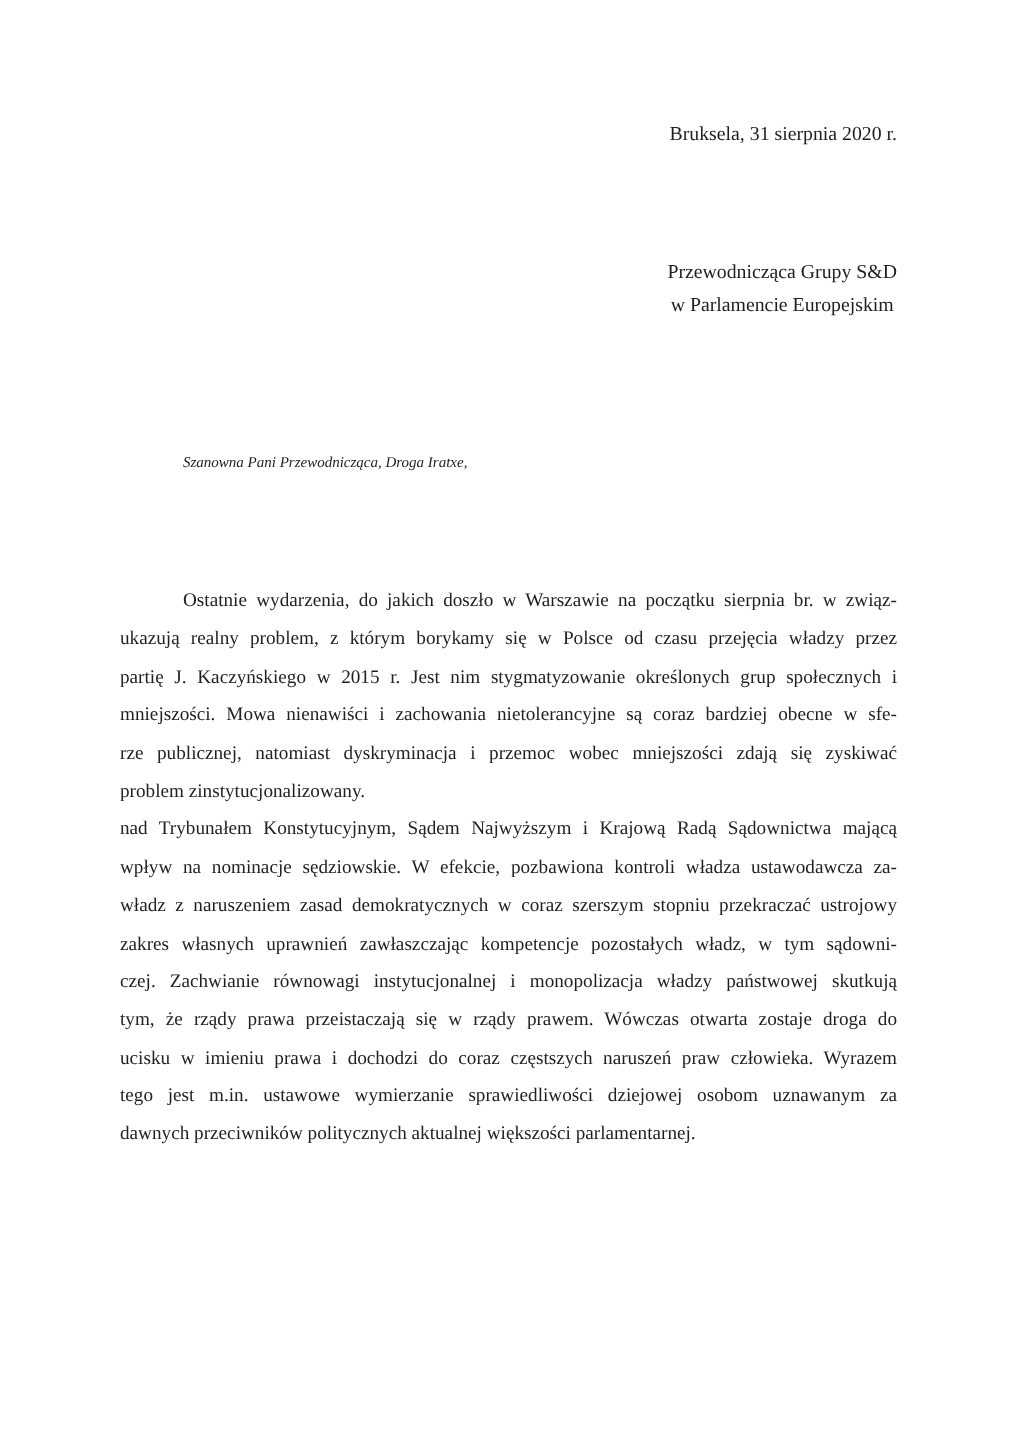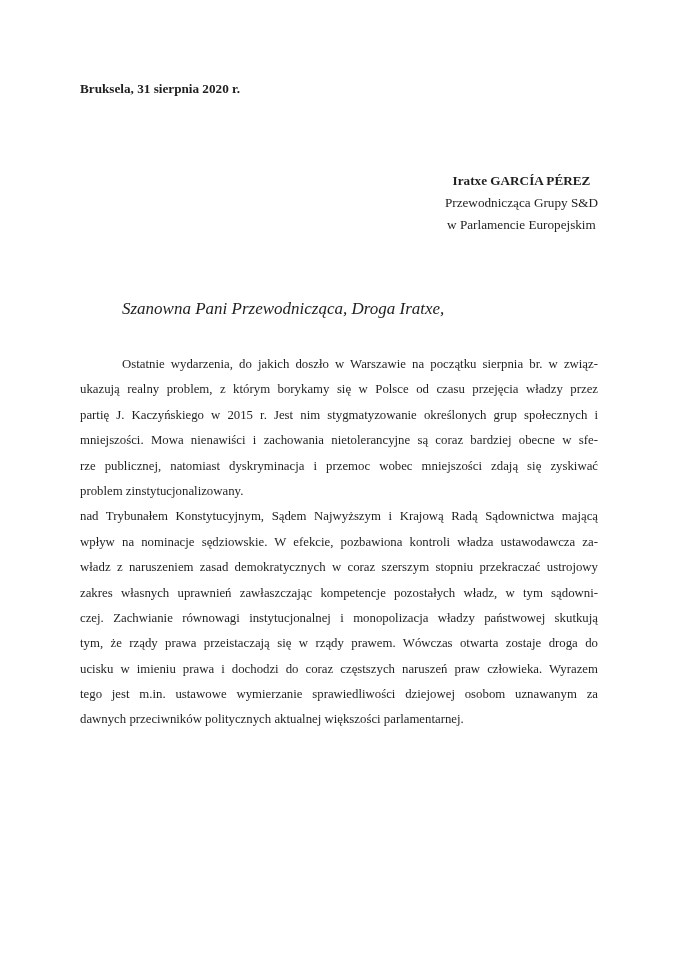--- a/index.html
+++ b/index.html
@@ -14,75 +14,74 @@
     background: #ffffff;
     font-family: "Liberation Serif", serif;
     color: #1f1f1f;
     overflow: hidden;
   }
   .dateline {
     position: absolute;
     top: 81px;
     left: 80px;
     right: 80px;
-    text-align: left;
+    text-align: right;
     font-size: 13.2px;
     line-height: 16px;
-    font-weight: bold;
   }
   .recipient {
     position: absolute;
     top: 170px;
     right: 80px;
     text-align: center;
     font-size: 13.2px;
     line-height: 22px;
   }
   .recipient .name {
     font-weight: bold;
   }
   .salutation {
     position: absolute;
     top: 301px;
     left: 122px;
     font-style: italic;
-    font-size: 17px;
+    font-size: 10px;
     line-height: 16px;
   }
   .letter-body {
     position: absolute;
     top: 352px;
     left: 80px;
     width: 518px;
     font-size: 12.8px;
   }
   .line {
     height: 25.4px;
     line-height: 25.4px;
     text-align: justify;
     text-align-last: justify;
     white-space: nowrap;
   }
   .line.indent {
     text-indent: 42px;
+    margin-top: 36px;
   }
   .line.par-end {
     text-align-last: left;
     white-space: normal;
   }
 </style>
 </head>
 <body>
 
 <div class="page">
 
   <div class="dateline">Bruksela, 31 sierpnia 2020 r.</div>
 
   <div class="recipient">
-    <div class="name">Iratxe GARCÍA PÉREZ</div>
     <div>Przewodnicząca Grupy S&amp;D</div>
     <div>w Parlamencie Europejskim</div>
   </div>
 
   <div class="salutation">Szanowna Pani Przewodnicząca, Droga Iratxe,</div>
 
   <div class="letter-body">
 
     <div>
       <div class="line indent">Ostatnie wydarzenia, do jakich doszło w Warszawie na początku sierpnia br. w związ-</div>

